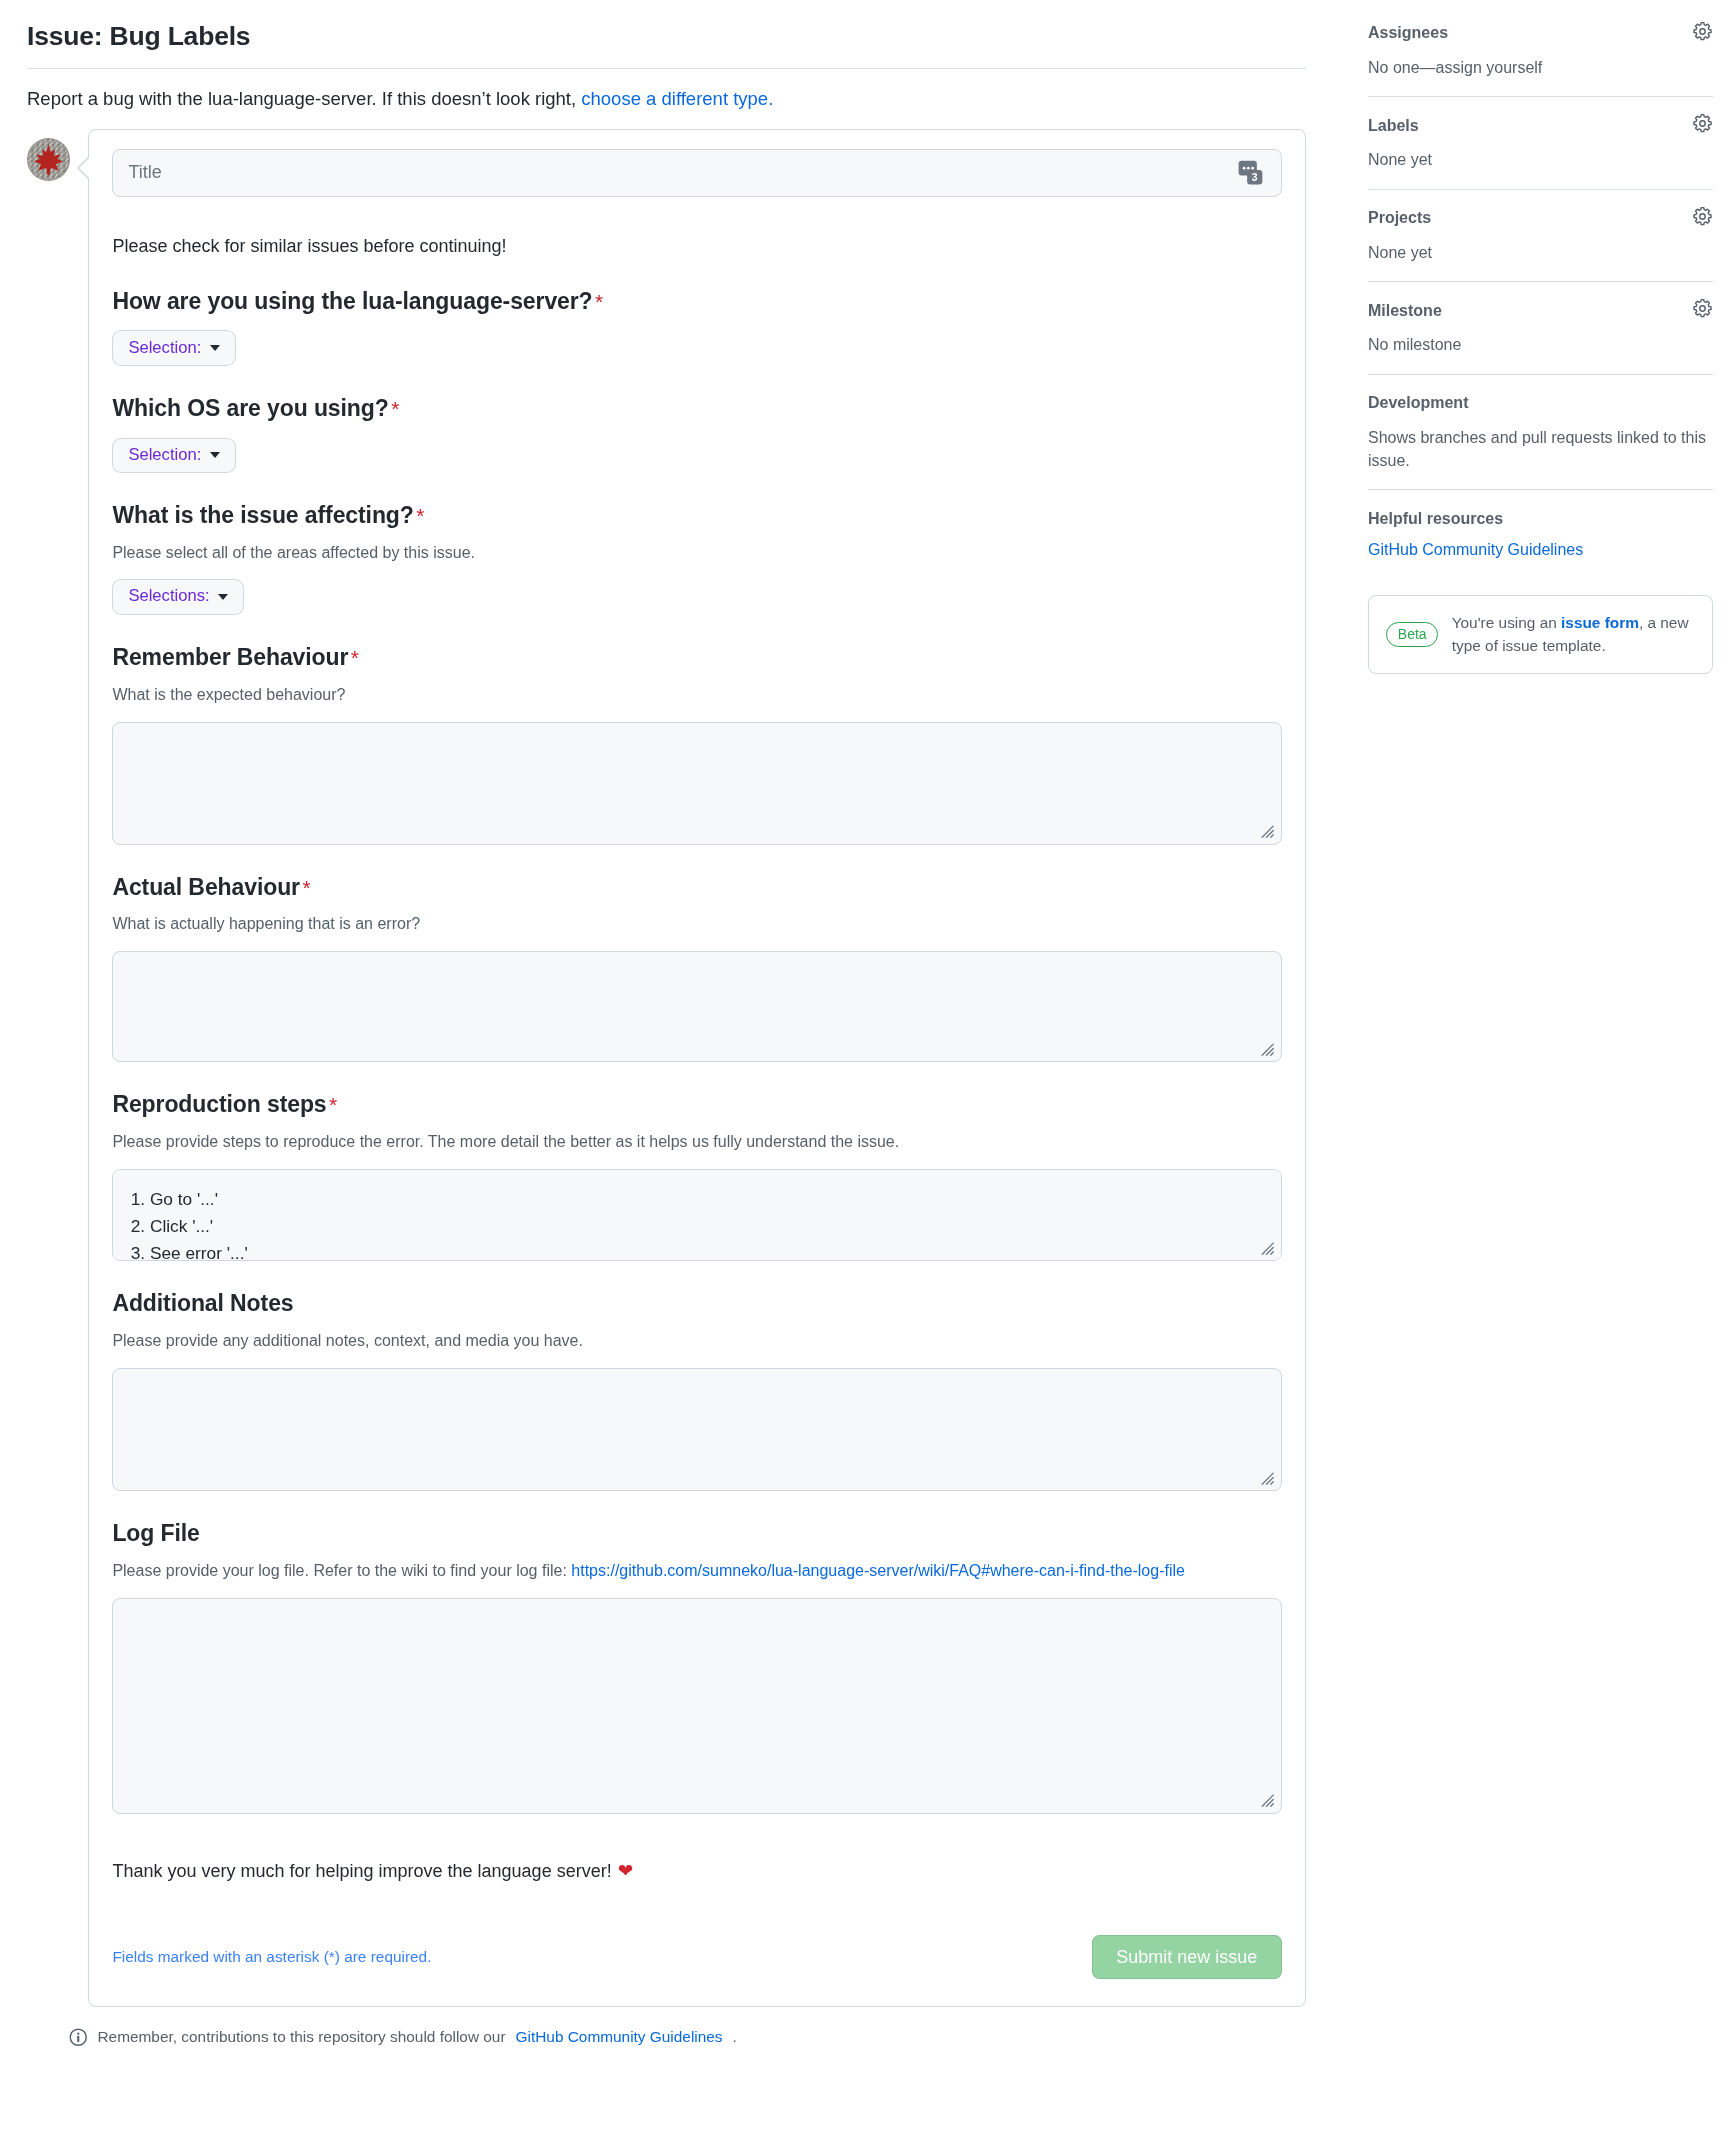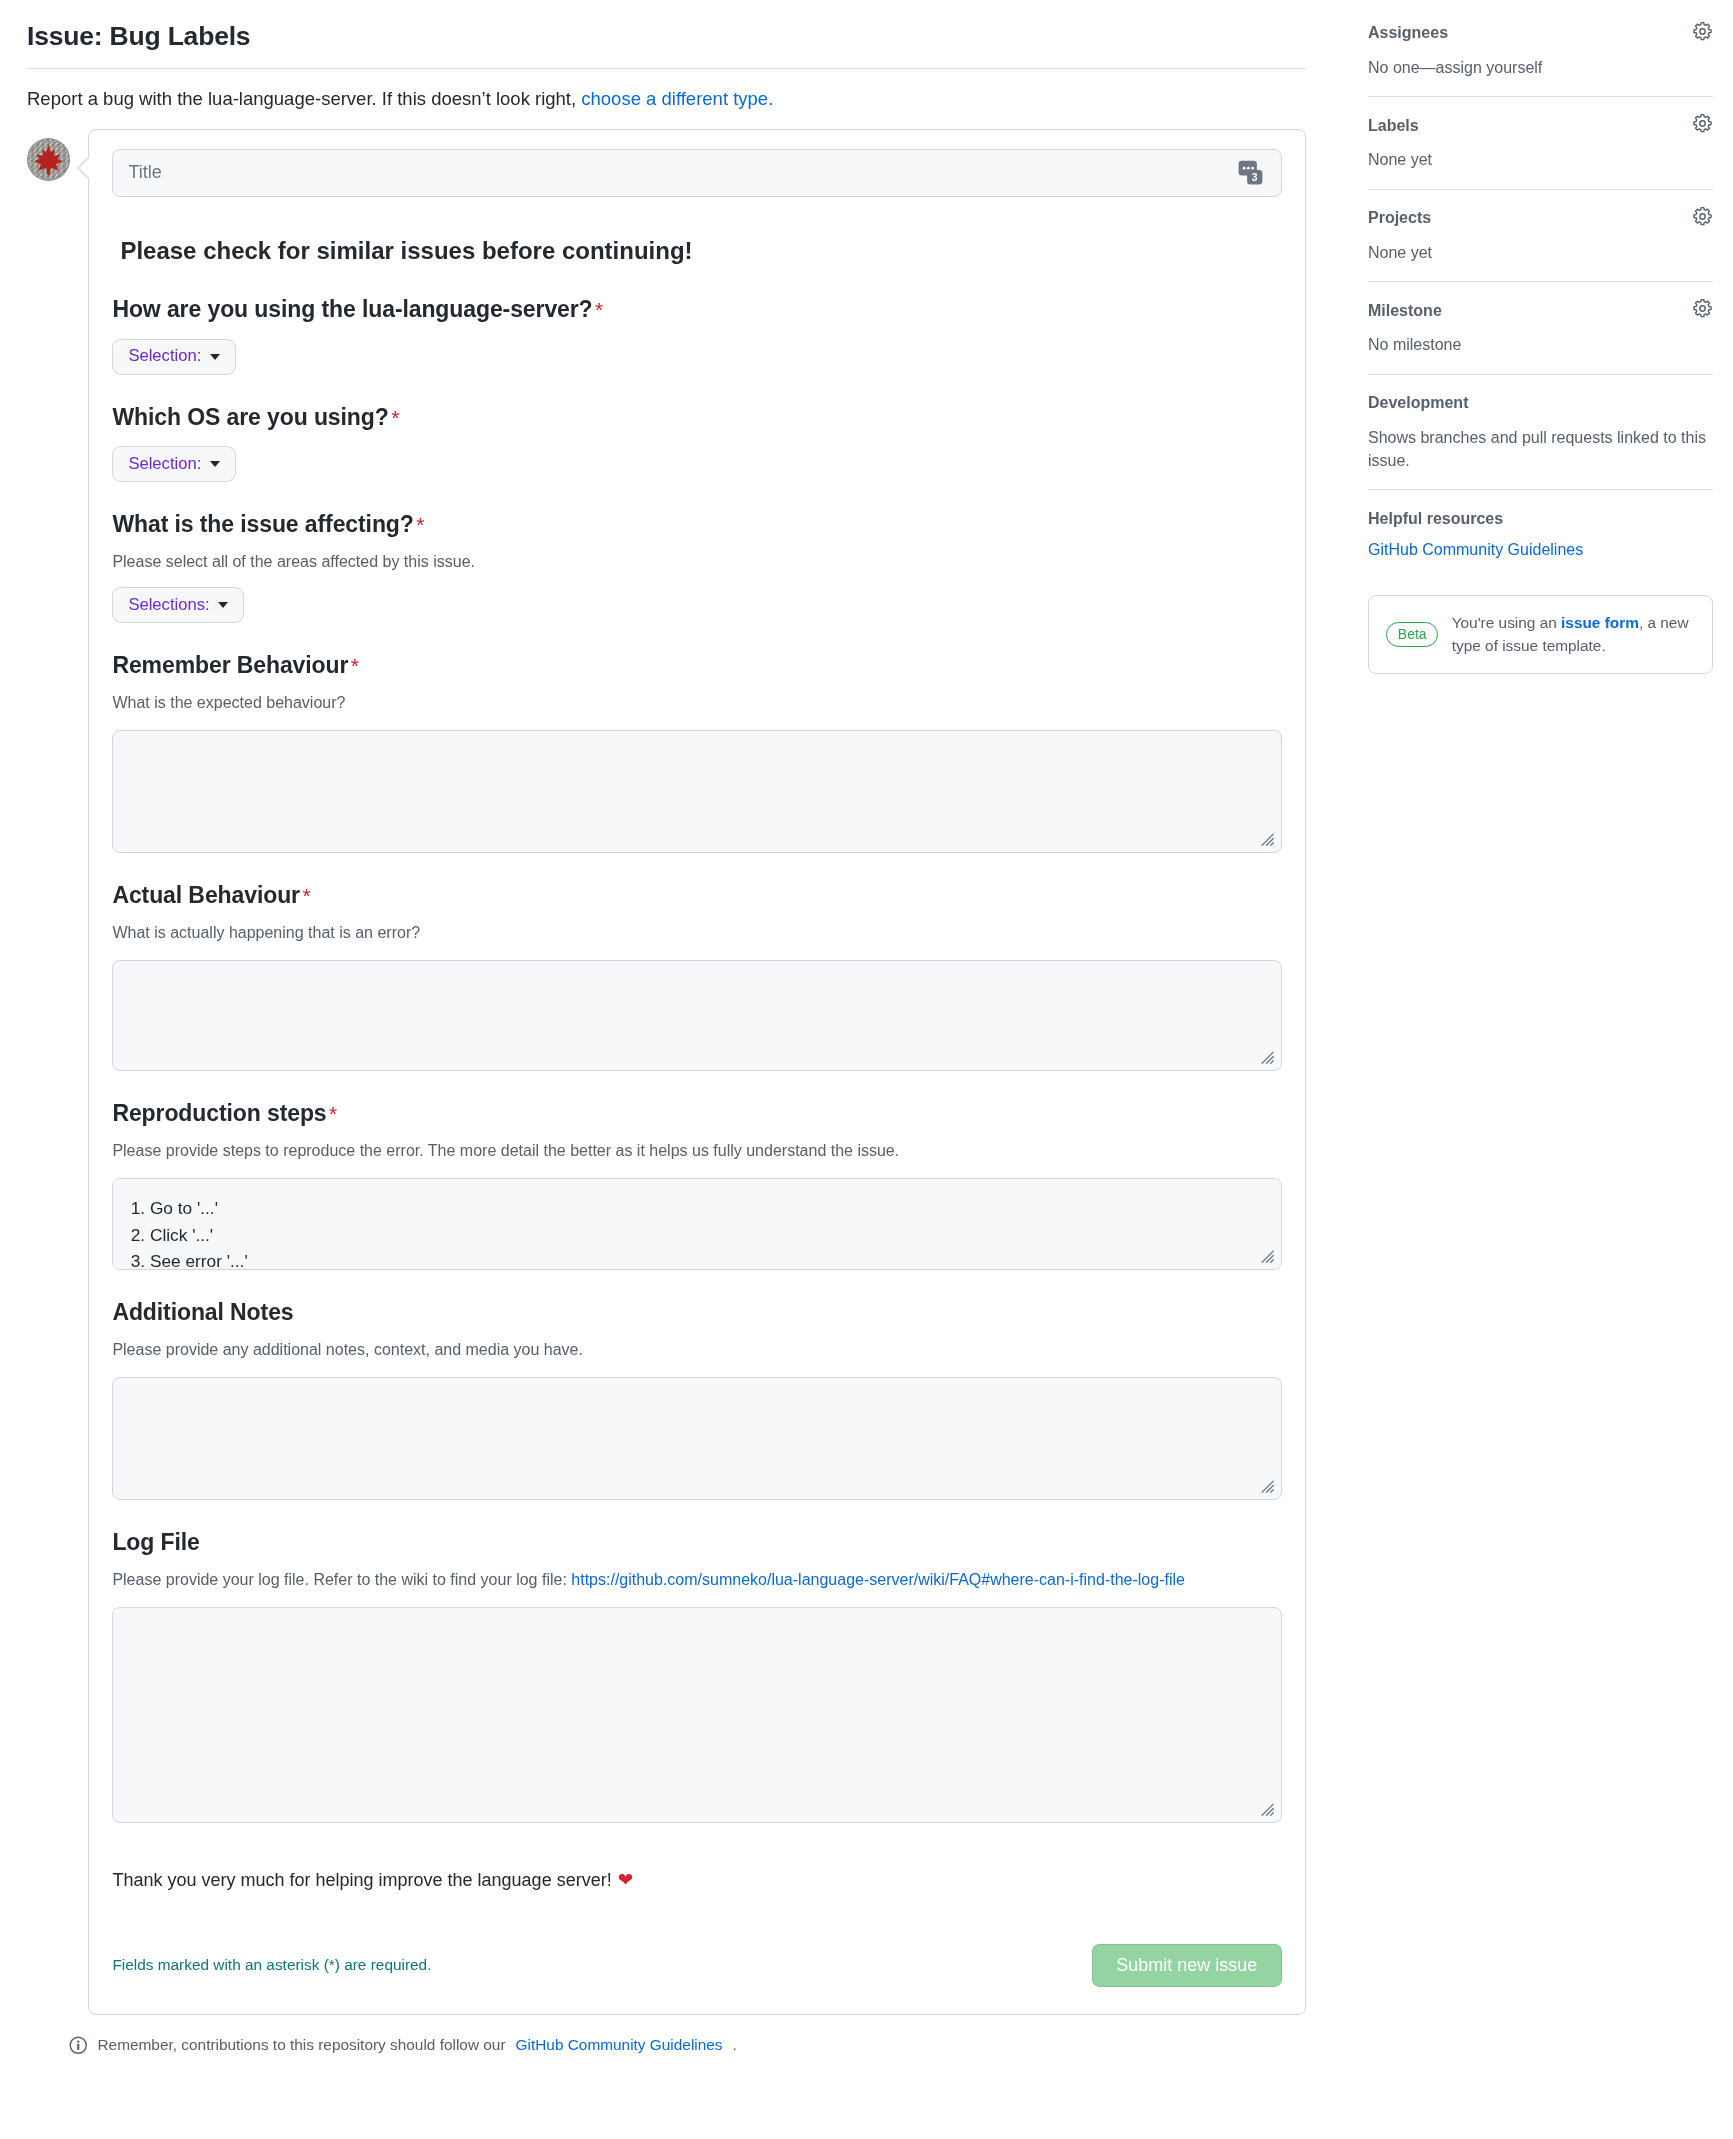--- a/index.html
+++ b/index.html
@@ -125,23 +125,23 @@
     top: 50%;
     transform: translateY(-50%);
     width: 28px; height: 26px;
     cursor: pointer;
   }
   .title-badge-icon svg { display:block; width:100%; height:100%; }
 
   
   .form-body { padding: 0 0 0 0; }
   .notice-strong {
-    font-size: 24px;
-    font-weight: 700;
-    margin: 37px 0 0 8px;
+    font-size: 18px;
+    font-weight: 400;
+    margin: 37px 0 0 0;
     color: #24292f;
     line-height: 1.4;
   }
   .q-heading {
     font-size: 23px;
     font-weight: 700;
     letter-spacing: -0.1px;
     margin: 28px 0 0 0;
     line-height: 1.3;
     color: #24292f;
@@ -216,21 +216,21 @@
   }
   .heart { color: #d1242f; font-size: 18.5px; margin-left: 6.2px; }
 
   .form-footer {
     display: flex;
     align-items: center;
     justify-content: space-between;
     margin-top: 51px;
     padding: 0 0 27px 0;
   }
-  .req-note { font-size: 15.4px; color: #0f766e; }
+  .req-note { font-size: 15.4px; color: #3b82f6; }
   .submit-btn {
     font-family: "Liberation Sans", sans-serif;
     font-size: 18px;
     color: #ffffff;
     background: #94d3a2;
     border: 1.2px solid rgba(27,31,36,0.10);
     border-radius: 7.4px;
     padding: 11.7px 23.4px;
     cursor: pointer;
     line-height: 1;

